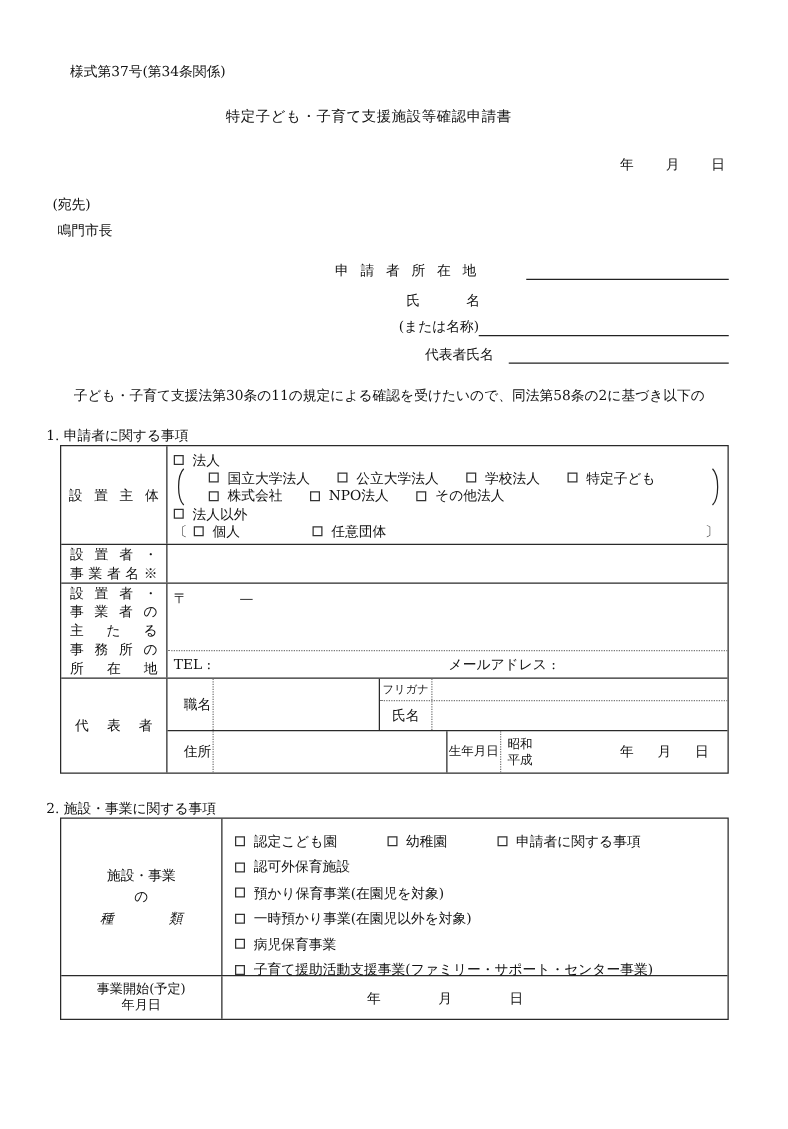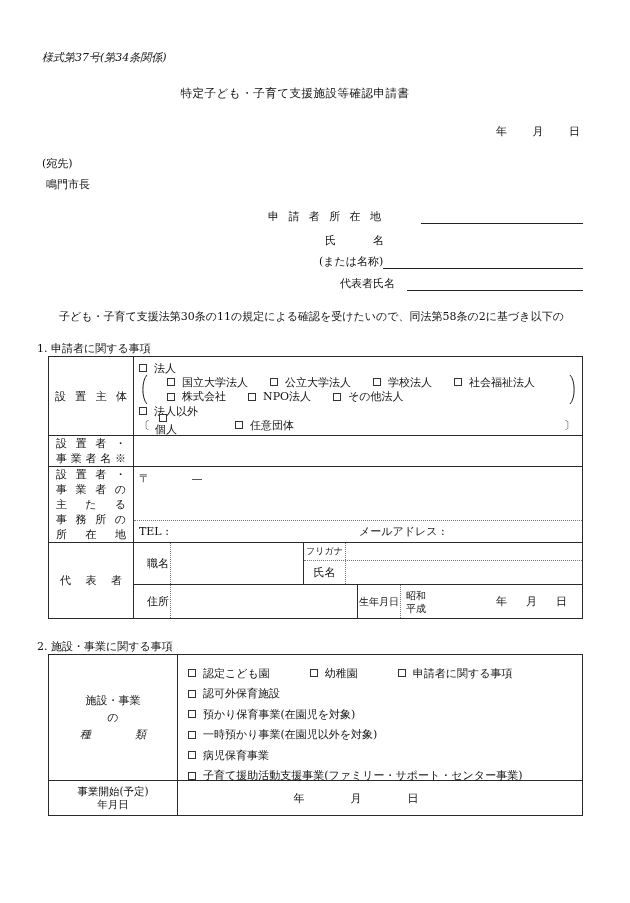--- a/index.html
+++ b/index.html
@@ -1,20 +1,20 @@
 <!DOCTYPE html>
 <html><head>
 <meta charset="utf-8">
 <style>
   * { margin:0; padding:0; box-sizing:border-box; }
   body { background:#ffffff; font-family:"DejaVu Serif","Liberation Serif",serif; }
   .page { position:relative; width:630px; height:903px; margin:0 auto; background:#fff; color:#111;
           font-size:11px; overflow:hidden; }
 
-  .form-no { padding-top:50px; margin-left:42px;font-style:italic; }
+  .form-no { padding-top:50px; margin-left:56px; }
   .title { width:590px; text-align:center; margin-top:21px; font-size:11.5px; letter-spacing:.5px; }
   .date-line { text-align:right; padding-right:50px; margin-top:23px; }
   .date-line span + span { margin-left:22px; }
   .addr-to { margin-left:42px; margin-top:17px; }
   .addr-name { margin-left:46px; margin-top:6px; }
 
   .applicant { margin-left:268px; width:315px; margin-top:14px; }
   .arow { display:flex; align-items:flex-end; }
   .arow.h18 { height:18px; } .arow.h24 { height:24px; } .arow.h21 { height:21px; } .arow.h22 { height:22px; }
   .uline { flex:1; border-bottom:1px solid #222; height:14px; }
@@ -152,21 +152,21 @@
               <span class="opt">
                   <span class="cb"></span>
                   <span>公立大学法人</span>
                 </span>
               <span class="opt">
                   <span class="cb"></span>
                   <span>学校法人</span>
                 </span>
               <span class="opt">
                   <span class="cb"></span>
-                  <span>社会福祉法人</span>
+                  <span>特定子ども</span>
                 </span>
             </div>
             <div class="eline gapA">
               <span class="opt">
                   <span class="cb"></span>
                   <span>株式会社</span>
                 </span>
               <span class="opt">
                   <span class="cb"></span>
                   <span>NPO法人</span>
@@ -182,21 +182,21 @@
             </svg>
         </div>
         <div class="eline">
           <span class="opt">
             <span class="cb"></span>
             <span>法人以外</span>
           </span>
         </div>
         <div class="eline">
           <span class="brk">〔</span>
-          <span class="opt" style="margin-left:5px;flex-direction:column;">
+          <span class="opt" style="margin-left:5px;">
               <span class="cb"></span>
               <span>個人</span>
             </span>
           <span class="opt" style="margin-left:58px;">
               <span class="cb"></span>
               <span>任意団体</span>
             </span>
           <span class="brk mla">〕</span>
         </div>
       </div>

